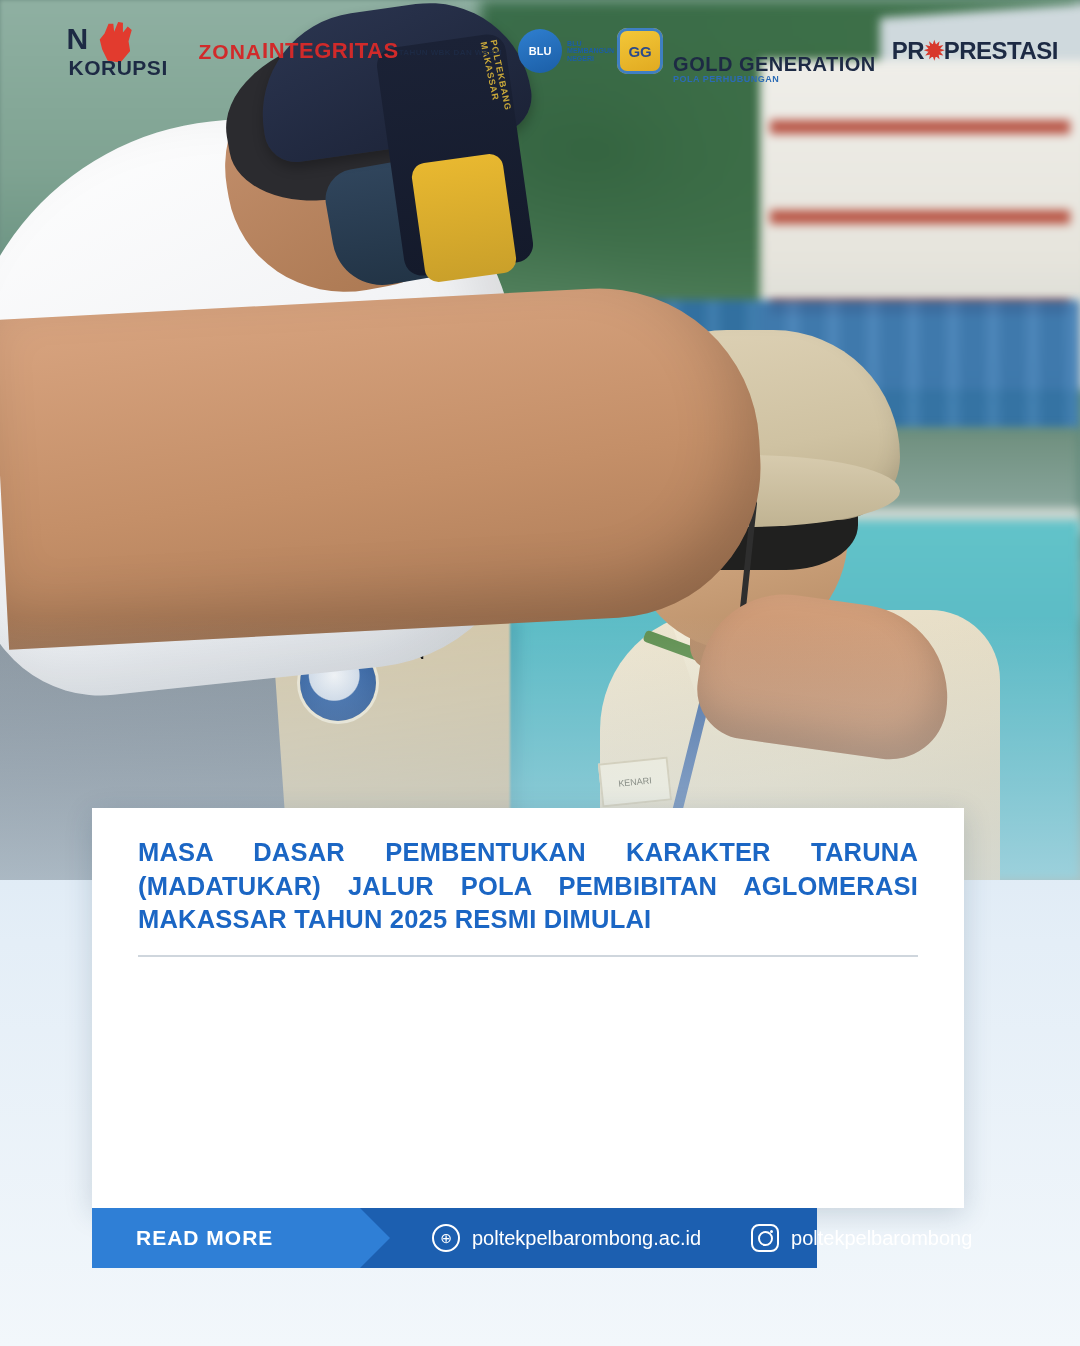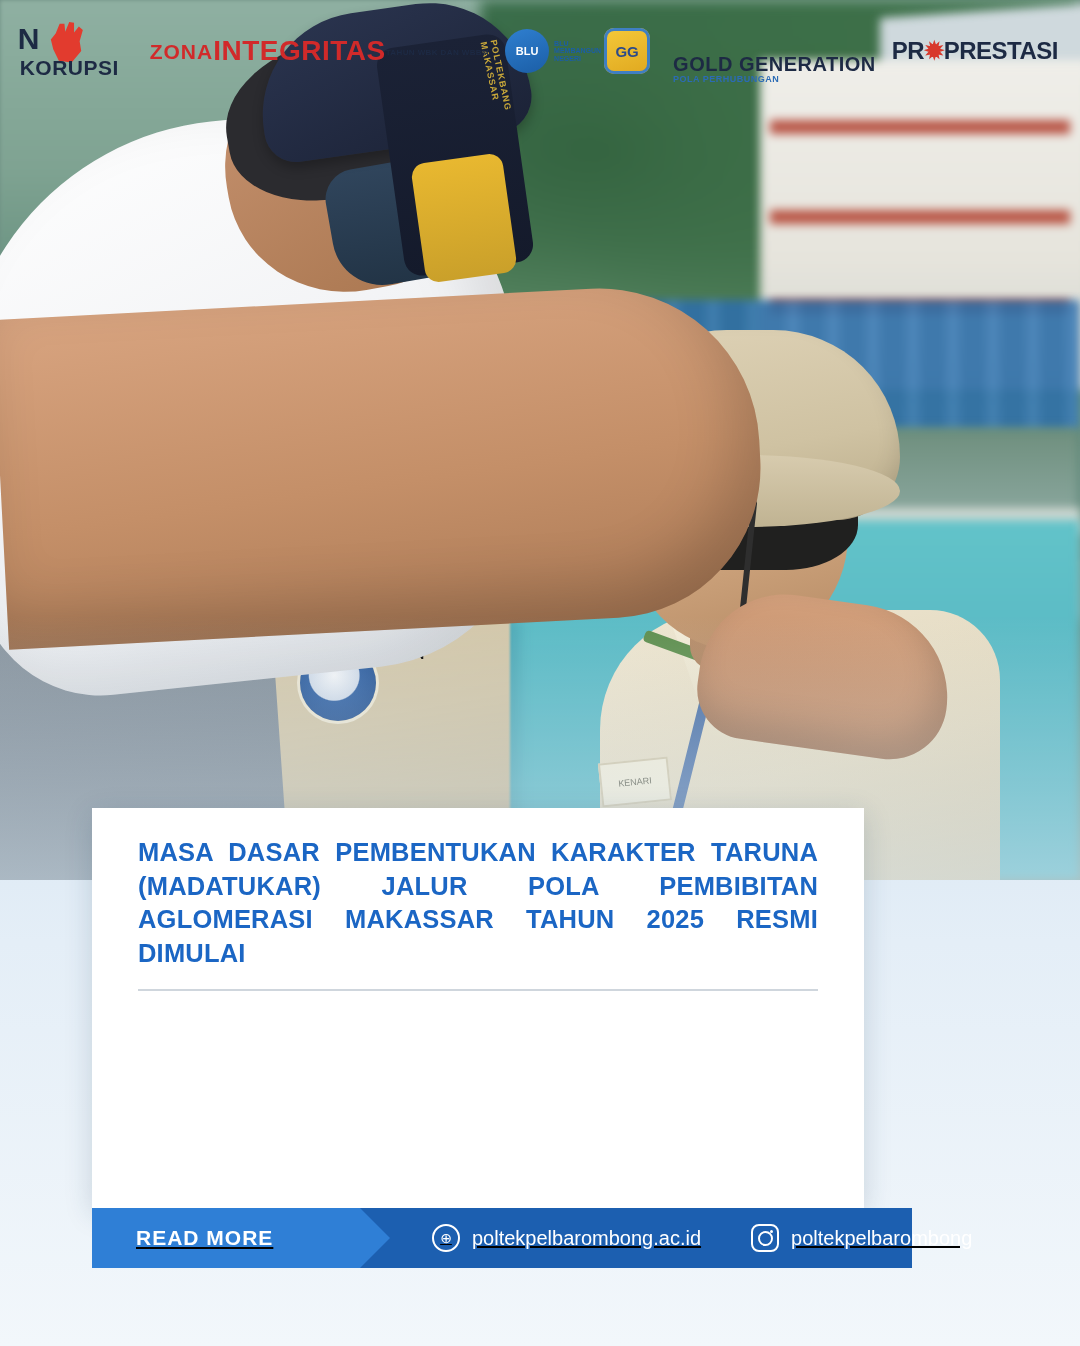--- a/index.html
+++ b/index.html
@@ -266,35 +266,35 @@
     background: #e23b2e;
     clip-path: polygon(20% 30%,30% 8%,42% 8%,44% 26%,54% 4%,66% 6%,66% 28%,78% 14%,88% 22%,80% 48%,84% 70%,60% 96%,28% 92%,14% 66%,8% 44%);
   }
   .badge-nokorupsi .nk-word {
     position: absolute; left: 2px; top: 36px; font-size: 21px; font-weight: 900;
     color: #1d2a44; letter-spacing: 0.5px;
   }
 
   .badge-zona { text-align: center; line-height: 1; }
   .badge-zona .z1 { font-size: 21px; font-weight: 900; color: #d12a2a; letter-spacing: 1px; text-align: right; }
-  .badge-zona .z2 { font-size: 28px; font-weight: 900; color: #d12a2a; letter-spacing: .5px; }
+  .badge-zona .z2 { font-size: 22px; font-weight: 900; color: #d12a2a; letter-spacing: .5px; }
   .badge-zona .z3 { font-size: 8px; font-weight: 700; color: #1d2a44; letter-spacing: .4px; margin-top: 3px; }
 
   .badge-blu {
     display: flex; align-items: center; gap: 5px;
   }
   .badge-blu .blu-mark {
     width: 44px; height: 44px; border-radius: 50%;
     background: linear-gradient(160deg,#2f7fd0 0%,#1b5ea6 100%);
     color: #fff; font-size: 11px; font-weight: 700;
     display: flex; align-items: center; justify-content: center;
   }
   .badge-blu .blu-sub { font-size: 7px; color: #1b5ea6; font-weight: 700; width: 34px; line-height: 1.1; }
 
-  .badge-gold { display: flex; align-items: center; gap: 23px; }
+  .badge-gold { display: flex; align-items: center; gap: 10px; }
   .badge-gold .gg-mark {
     width: 46px; height: 46px; border-radius: 10px;
     background: linear-gradient(160deg,#f4c93a 0%,#e0a81f 100%);
     color: #2b4a8b; font-size: 15px; font-weight: 900;
     display:flex; align-items:center; justify-content:center;
     box-shadow: inset 0 0 0 3px #3f7fc2;
   }
   .badge-gold .gg-text { line-height: 1.05; }
   .badge-gold .gg-t1 { font-size: 20px; font-weight: 700; color: #1d2a44; letter-spacing: .5px; margin-top: 36px; }
   .badge-gold .gg-t2 { font-size: 9px; font-weight: 700; color: #2b6bb5; letter-spacing: .5px; }
@@ -303,21 +303,21 @@
   .badge-pro .pro-text { font-size: 24px; font-weight: 900; color: #1d2a44; letter-spacing: -.5px; }
   .badge-pro .pro-red { color: #d8382c; }
   .badge-pro .pro-underline {
     height: 5px; background: linear-gradient(90deg,#d8382c 0%,#f08a1f 100%);
     border-radius: 3px; margin-top: 2px;
   }
 
   
   .card {
     position: absolute; left: 92px; top: 808px;
-    width: 772px; height: 400px;
+    width: 872px; height: 400px;
     background: #ffffff;
     box-shadow: 0 6px 26px rgba(30,60,90,.18);
   }
   .card-title {
     padding: 28px 46px 0 46px;
     font-size: 25.5px;
     line-height: 1.32;
     font-weight: 900;
     color: #1b66c4;
     text-align: justify;
@@ -333,23 +333,23 @@
     font-size: 24px;
     line-height: 1.34;
     color: #1d1d1f;
     text-align: justify;
     text-align-last: left;
   }
 
   
   .bottom-bar {
     position: absolute; left: 92px; top: 1208px;
-    width: 820px; height: 60px;
+    width: 725px; height: 60px;
     background: #1c5fb0;
-    display: flex; align-items: center; text-decoration: underline;
+    display: flex; align-items: center;
   }
   .read-more {
     position: relative;
     height: 60px; min-width: 268px;
     background: #2f7fd6;
     display: flex; align-items: center;
     padding-left: 44px;
     color: #ffffff; font-size: 21px; font-weight: 900; letter-spacing: 1px;
   }
   .read-more::after {

